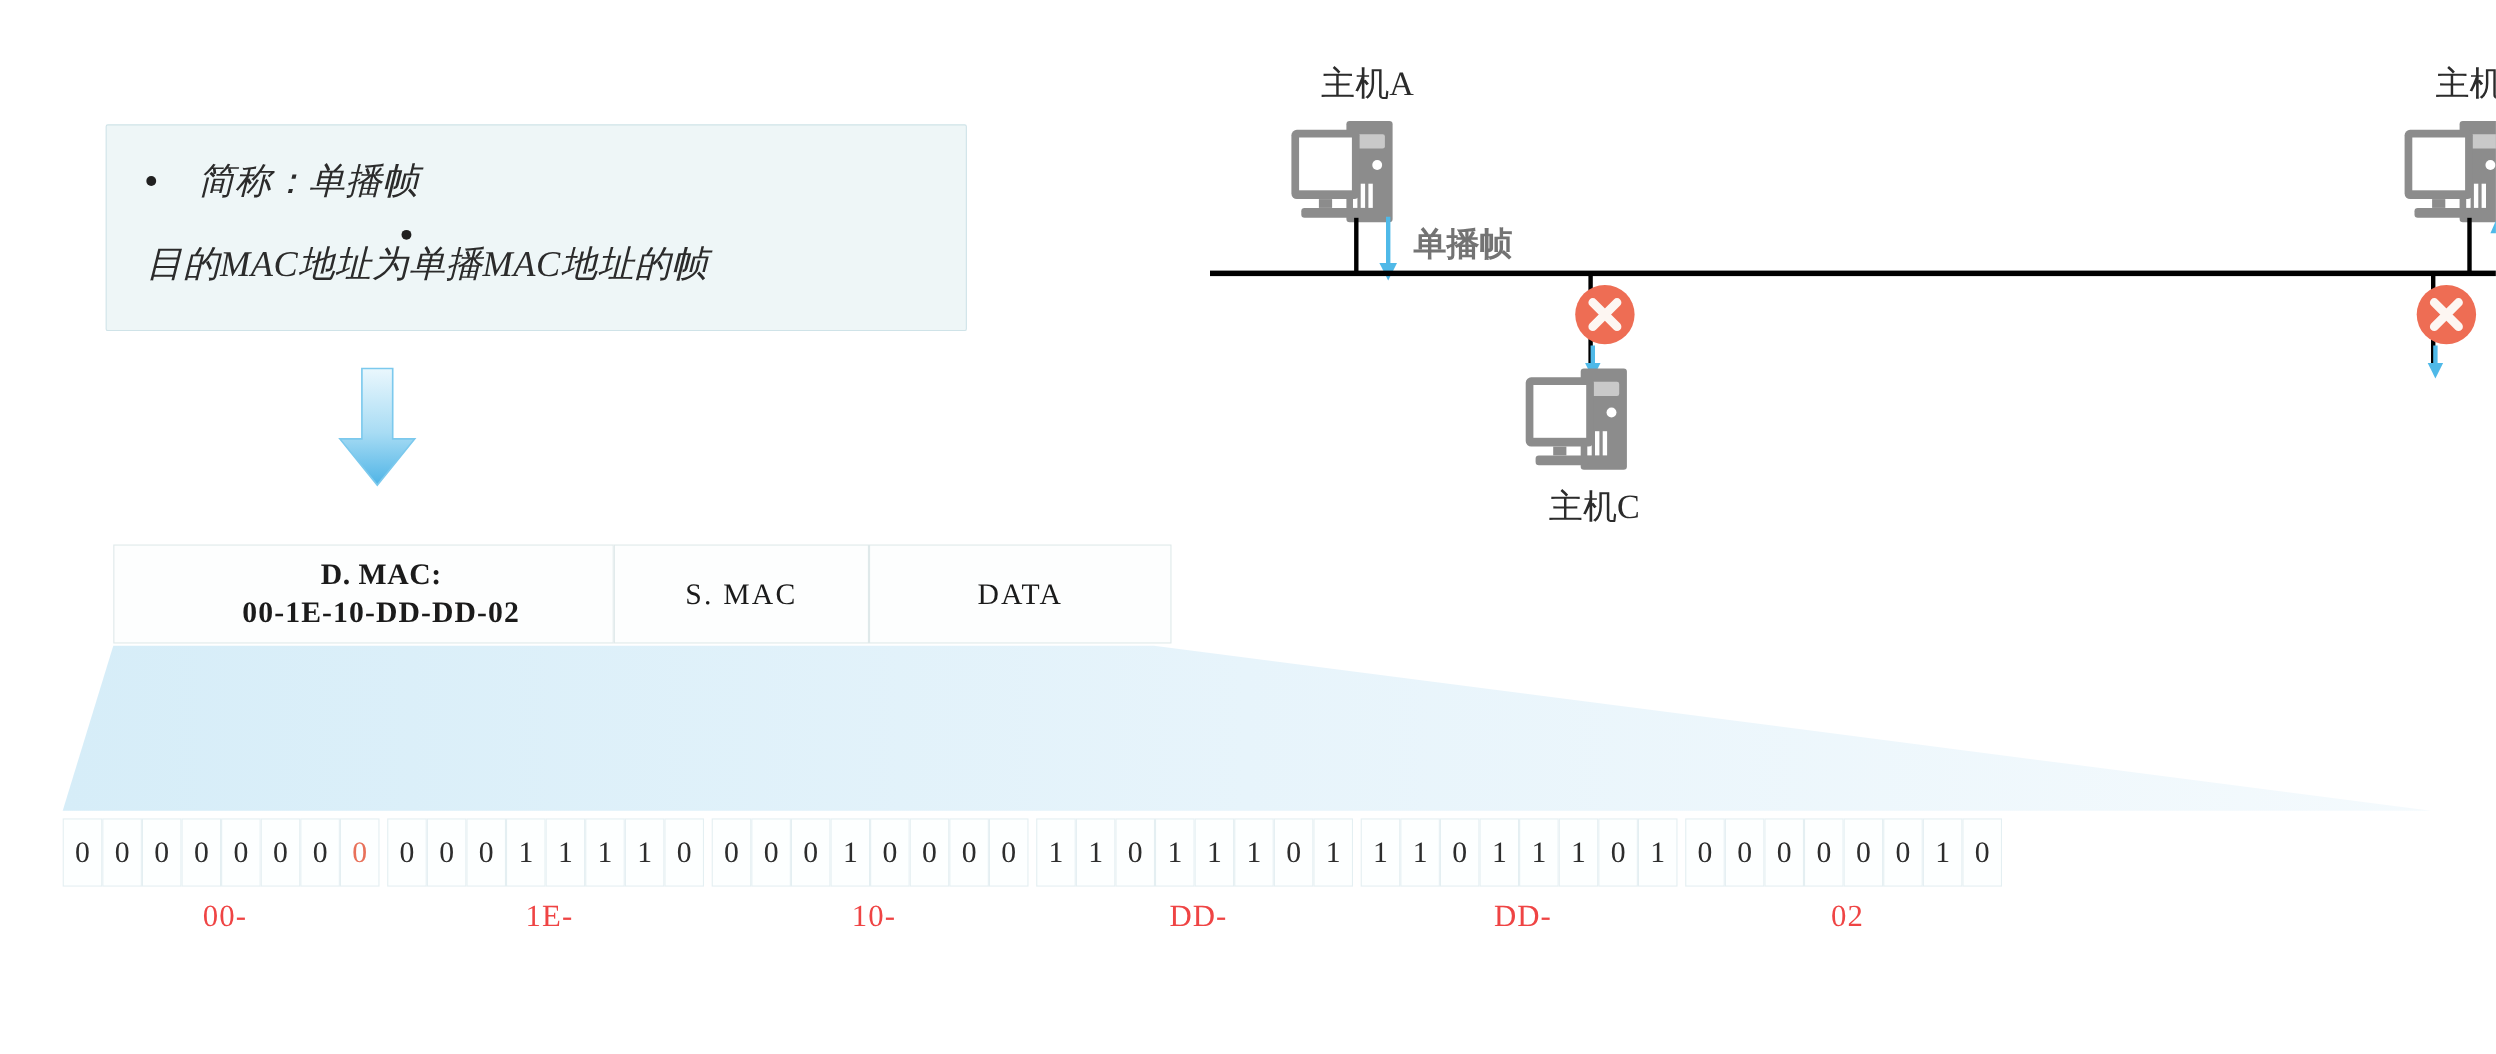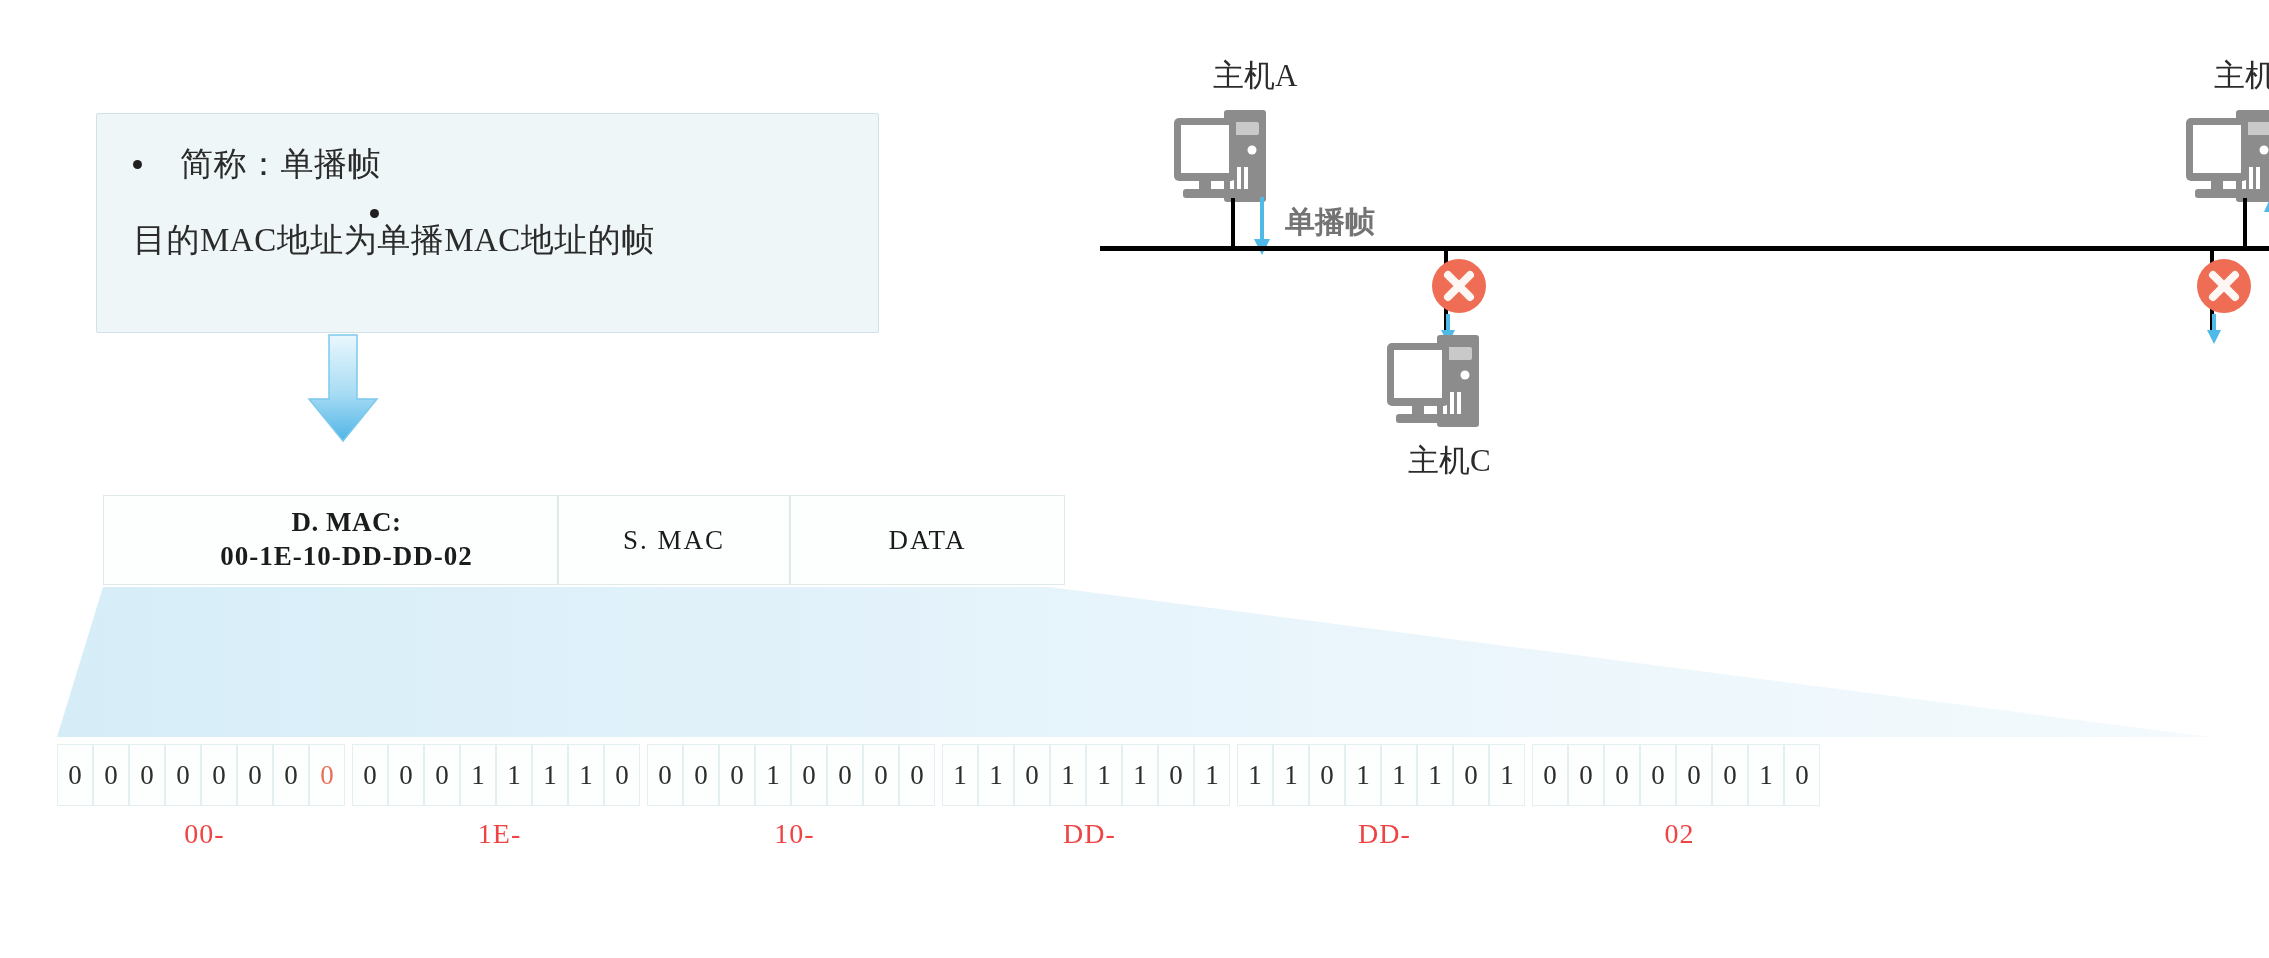--- a/index.html
+++ b/index.html
@@ -11,24 +11,25 @@
     width: 2269px; height: 958px;
     position: relative;
     font-family: "Liberation Serif", serif;
     overflow: hidden;
   }
 
   
   #desc-box {
     position: absolute;
     left: 96px; top: 113px;
-    width: 783px; height: 220px;
+    width: 783px; height: 188px;
     background: #eef6f7;
     border: 1px solid #cfe3e8;
     border-radius: 2px;
+    font-style: italic;
   }
   .bullet-row {
     display: flex;
     align-items: center;
     position: absolute;
     left: 36px;
   }
   .bullet-row.r1 { top: 28px; }
   .bullet-row.r2 { top: 95px; flex-direction: column; }
   .bullet-dot {
@@ -279,21 +280,21 @@
     <div class="byte-label">00-</div>
     <div class="byte-label">1E-</div>
     <div class="byte-label">10-</div>
     <div class="byte-label">DD-</div>
     <div class="byte-label">DD-</div>
     <div class="byte-label">02</div>
   </div>
 
 <div id="net">
 
-  <div class="host-label" style="left:113px; top:5px;">主机A</div>
+  <div class="host-label" style="left:101px; top:5px;">主机A</div>
   <svg class="pc" style="left:70px; top:55px;" width="125" height="105" viewBox="0 0 125 105">
     <rect x="54" y="5" width="42" height="92" rx="3" fill="#8c8c8c"></rect>
     <rect x="62" y="17" width="27" height="13" rx="2" fill="#c9c9c9"></rect>
     <circle cx="82" cy="45" r="4.5" fill="#ffffff"></circle>
     <rect x="60" y="62" width="4" height="22" fill="#ffffff"></rect>
     <rect x="67" y="62" width="4" height="22" fill="#ffffff"></rect>
     <rect x="74" y="62" width="4" height="22" fill="#ffffff"></rect>
     <rect x="4" y="13" width="62" height="63" rx="5" fill="#8c8c8c"></rect>
     <rect x="11" y="20" width="48" height="48" fill="#ffffff"></rect>
     <rect x="29" y="76" width="12" height="8" fill="#8c8c8c"></rect>

